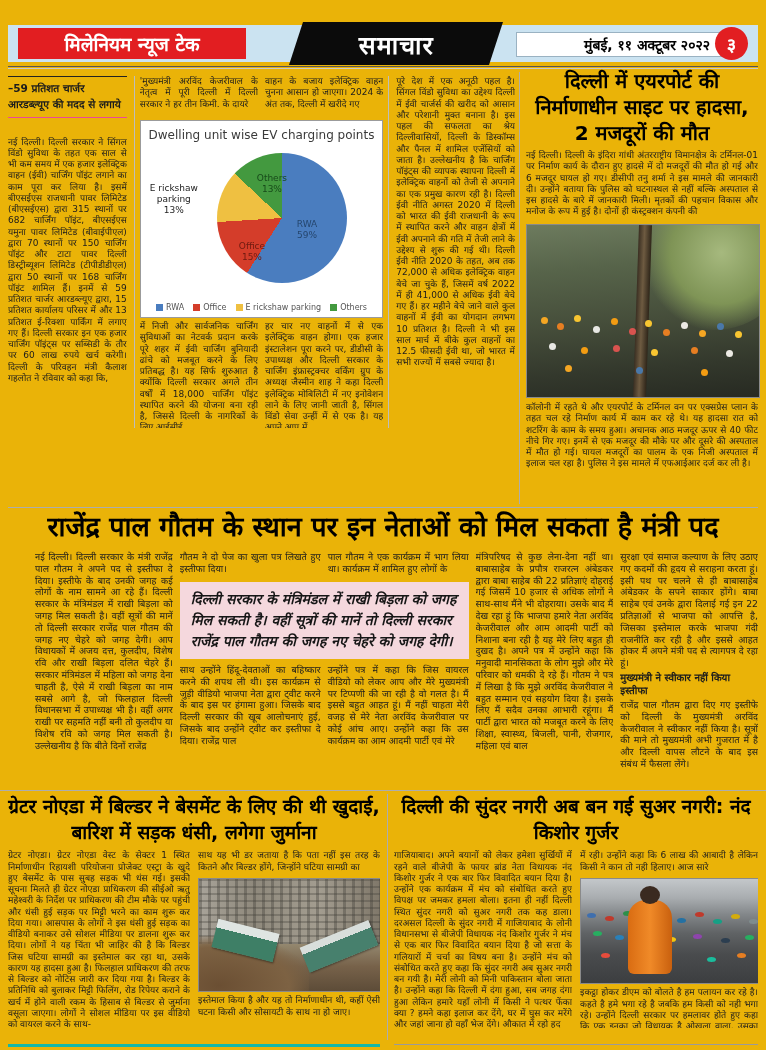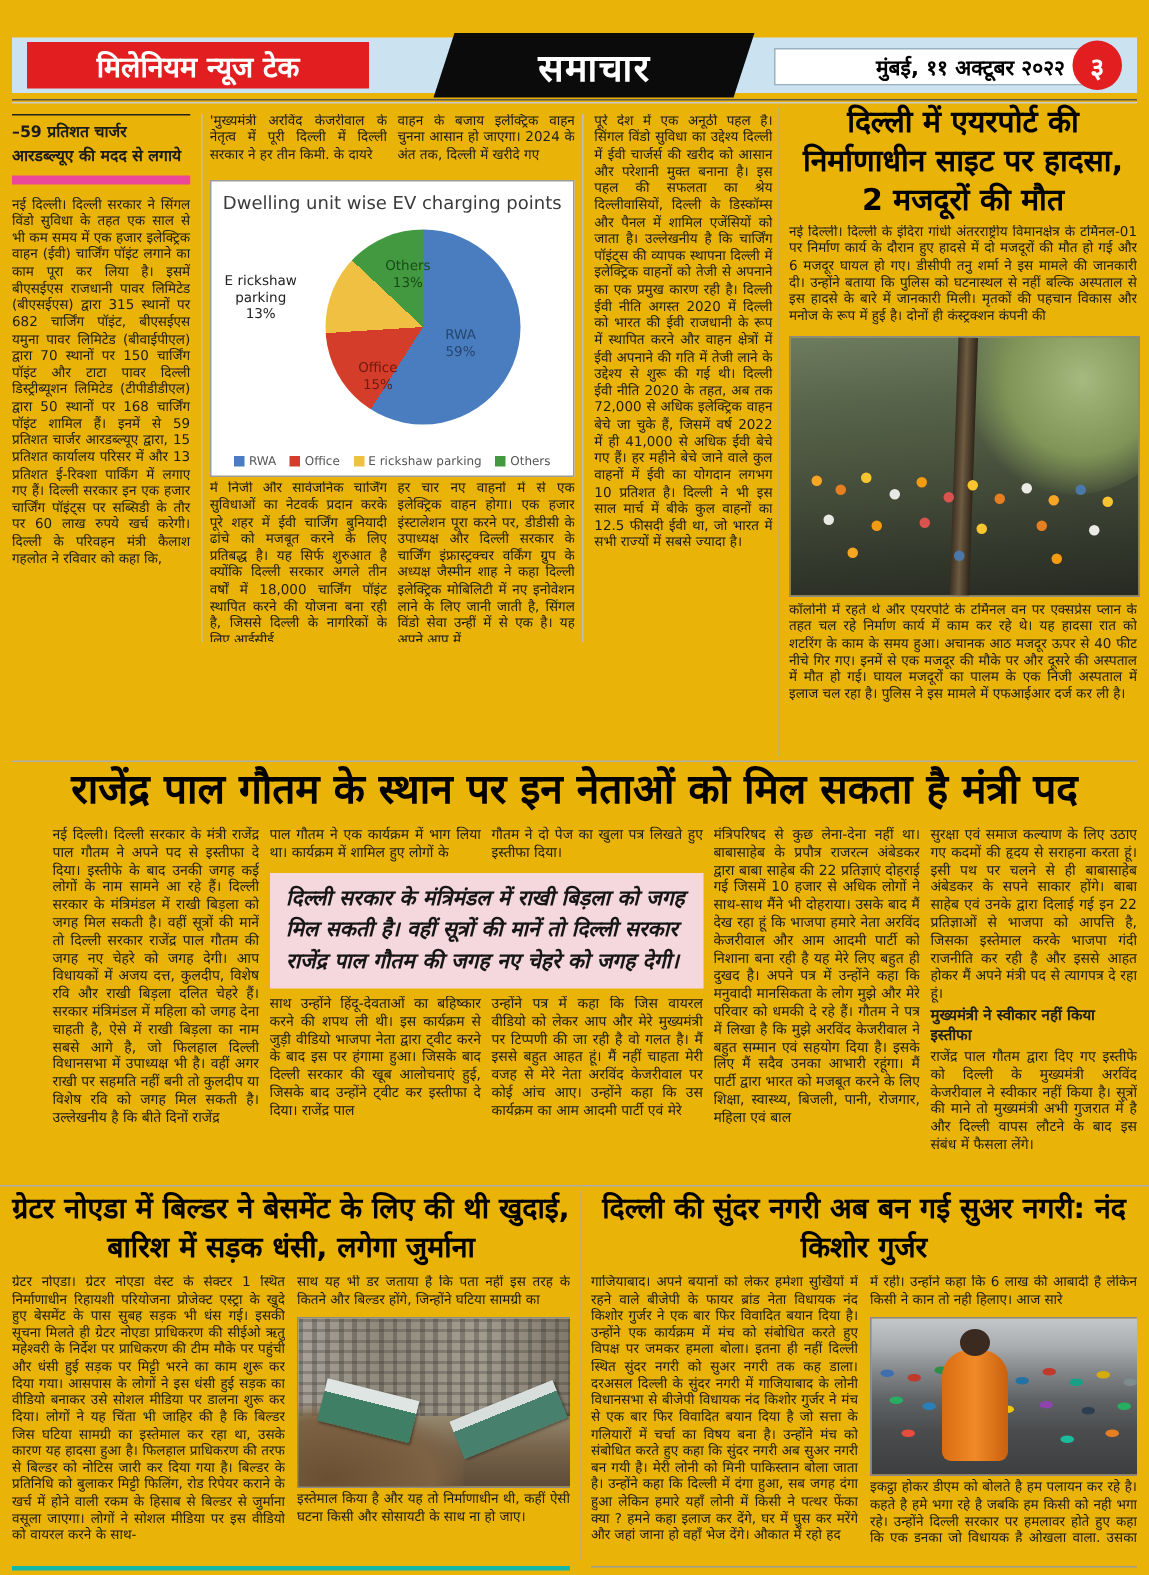--- a/index.html
+++ b/index.html
@@ -23,22 +23,22 @@
   .body-txt{font-size:9px;line-height:1.25;text-align:justify;margin:0;}
   h1,h2{margin:0;color:#000;font-weight:bold;text-align:center;}
   .vline{position:absolute;border-left:1px solid #adadad;}
   .hline{position:absolute;border-top:1px solid #adadad;}
 
   
   .ev{position:absolute;left:8px;top:70px;width:507px;height:436px;}
   .ev h1{font-size:30px;line-height:1.2;}
   .ev-cols{display:flex;gap:7px;margin-top:6px;height:352px;}
   .ev-col1{width:122px;overflow:hidden;}
-  .standfirst{font-size:10.5px;font-weight:bold;line-height:1.5;border-top:1px solid #222;border-bottom:6px solid #ec4899;
-              padding:4px 0;margin-bottom:9px;}
+  .standfirst{font-size:10.5px;font-weight:bold;line-height:1.5;border-top:1px solid #222;border-bottom:1px solid #ec4899;
+              padding:4px 0;margin-bottom:19px;}
   .ev-mid{width:250px;border-left:1px solid #bdbdbd;border-right:1px solid #bdbdbd;padding:0 5px;display:flex;flex-direction:column;}
   .tworow{display:flex;gap:7px;}
   .tworow p{flex:1;overflow:hidden;}
   .row-top{height:41px;}
   .row-bot{flex:1;overflow:hidden;}
   .ev-col4{width:122px;overflow:hidden;}
 
   
   .chart-box{border:1px solid #9b9b9b;background:#fff;height:196px;margin:3px 0;position:relative;}
   .chart-title{font-size:12px;color:#3a3a3a;text-align:center;padding-top:7px;}
@@ -221,22 +221,22 @@
 
   <div class="hline hline-mid"></div>
   <section class="minister">
     <h1>राजेंद्र पाल गौतम के स्थान पर इन नेताओं को मिल सकता है मंत्री पद</h1>
     <div class="min-cols">
       <div class="min-c1">
         <p class="body-txt">नई दिल्ली। दिल्ली सरकार के मंत्री राजेंद्र पाल गौतम ने अपने पद से इस्तीफा दे दिया। इस्तीफे के बाद उनकी जगह कई लोगों के नाम सामने आ रहे हैं। दिल्ली सरकार के मंत्रिमंडल में राखी बिड़ला को जगह मिल सकती है। वहीं सूत्रों की मानें तो दिल्ली सरकार राजेंद्र पाल गौतम की जगह नए चेहरे को जगह देगी। आप विधायकों में अजय दत्त, कुलदीप, विशेष रवि और राखी बिड़ला दलित चेहरे हैं। सरकार मंत्रिमंडल में महिला को जगह देना चाहती है, ऐसे में राखी बिड़ला का नाम सबसे आगे है, जो फिलहाल दिल्ली विधानसभा में उपाध्यक्ष भी है। वहीं अगर राखी पर सहमति नहीं बनी तो कुलदीप या विशेष रवि को जगह मिल सकती है। उल्लेखनीय है कि बीते दिनों राजेंद्र</p>
       </div>
       <div class="min-mid">
         <div class="row-top2">
+          <p class="body-txt">गौतम ने दो पेज का खुला पत्र लिखते हुए इस्तीफा दिया।</p>
           <p class="body-txt">पाल गौतम ने एक कार्यक्रम में भाग लिया था। कार्यक्रम में शामिल हुए लोगों के</p>
-          <p class="body-txt">गौतम ने दो पेज का खुला पत्र लिखते हुए इस्तीफा दिया।</p>
         </div>
         <div class="pullquote">दिल्ली सरकार के मंत्रिमंडल में राखी बिड़ला को जगह मिल सकती है। वहीं सूत्रों की मानें तो दिल्ली सरकार राजेंद्र पाल गौतम की जगह नए चेहरे को जगह देगी।</div>
         <div class="row-bot2">
           <p class="body-txt">साथ उन्होंने हिंदू-देवताओं का बहिष्कार करने की शपथ ली थी। इस कार्यक्रम से जुड़ी वीडियो भाजपा नेता द्वारा ट्वीट करने के बाद इस पर हंगामा हुआ। जिसके बाद दिल्ली सरकार की खूब आलोचनाएं हुई, जिसके बाद उन्होंने ट्वीट कर इस्तीफा दे दिया। राजेंद्र पाल</p>
           <p class="body-txt">उन्होंने पत्र में कहा कि जिस वायरल वीडियो को लेकर आप और मेरे मुख्यमंत्री पर टिप्पणी की जा रही है वो गलत है। मैं इससे बहुत आहत हूं। मैं नहीं चाहता मेरी वजह से मेरे नेता अरविंद केजरीवाल पर कोई आंच आए। उन्होंने कहा कि उस कार्यक्रम का आम आदमी पार्टी एवं मेरे</p>
         </div>
       </div>
       <div class="min-c4">
         <p class="body-txt">मंत्रिपरिषद से कुछ लेना-देना नहीं था। बाबासाहेब के प्रपौत्र राजरत्न अंबेडकर द्वारा बाबा साहेब की 22 प्रतिज्ञाएं दोहराई गई जिसमें 10 हजार से अधिक लोगों ने साथ-साथ मैंने भी दोहराया। उसके बाद मैं देख रहा हूं कि भाजपा हमारे नेता अरविंद केजरीवाल और आम आदमी पार्टी को निशाना बना रही है यह मेरे लिए बहुत ही दुखद है। अपने पत्र में उन्होंने कहा कि मनुवादी मानसिकता के लोग मुझे और मेरे परिवार को धमकी दे रहे हैं। गौतम ने पत्र में लिखा है कि मुझे अरविंद केजरीवाल ने बहुत सम्मान एवं सहयोग दिया है। इसके लिए मैं सदैव उनका आभारी रहूंगा। मैं पार्टी द्वारा भारत को मजबूत करने के लिए शिक्षा, स्वास्थ्य, बिजली, पानी, रोजगार, महिला एवं बाल</p>
       </div>

